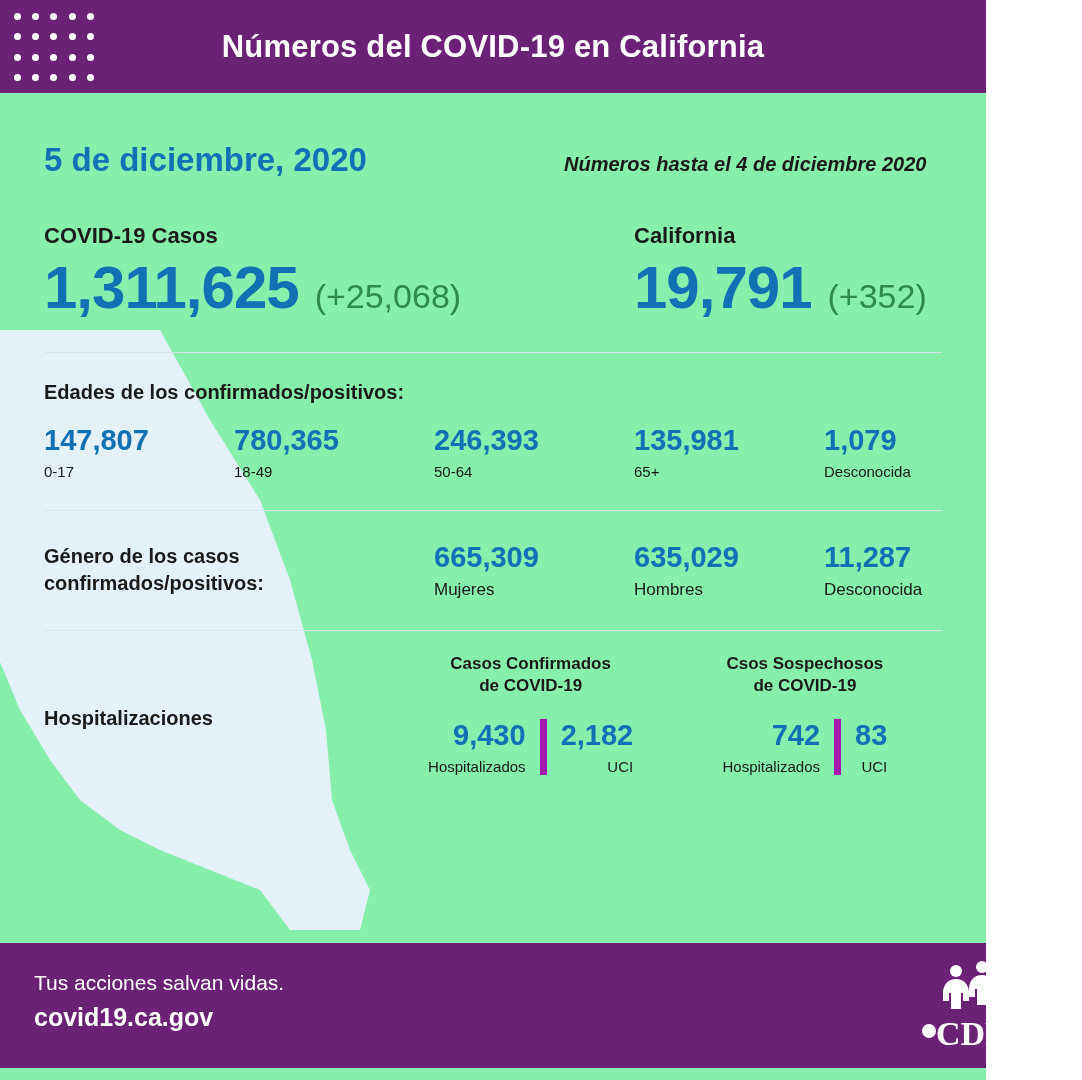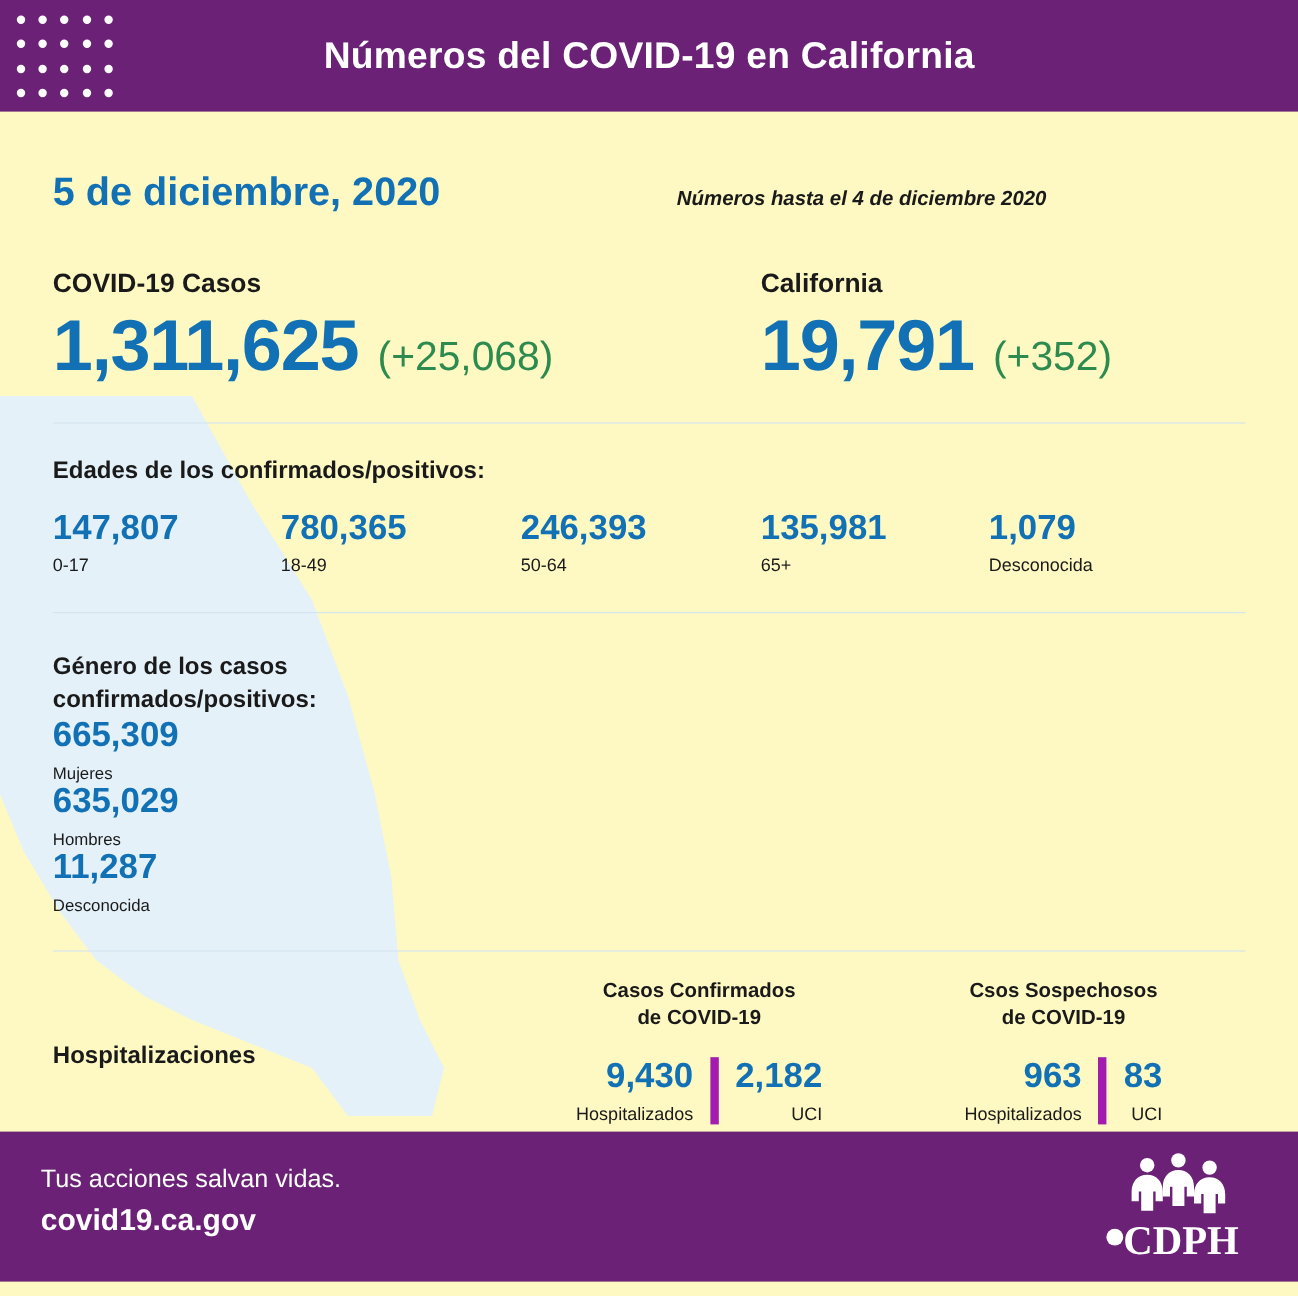--- a/index.html
+++ b/index.html
@@ -5,23 +5,23 @@
   * { box-sizing: border-box; margin: 0; padding: 0; }
   html, body {
     width: 1082px;
     height: 1080px;
     font-family: "Liberation Sans", sans-serif;
     background: #ffffff;
     overflow: hidden;
   }
   .page {
     position: relative;
-    width: 1082px;
+    width: 986px;
     height: 1080px;
-    background: #fef9c3;
+    background: #86efac;
     overflow: hidden;
   }
 
   
   .ca-map {
     position: absolute;
     left: -40px;
     top: 330px;
     width: 420px;
     height: 620px;
@@ -79,21 +79,21 @@
     padding-top: 48px;
   }
   .date-main {
     color: #1271b5;
     font-size: 33px;
     font-weight: bold;
     width: 520px;
   }
   .date-note {
     color: #1a1a1a;
-    font-size: 17px;
+    font-size: 20px;
     font-style: italic;
     font-weight: bold;
   }
 
   
   .headline {
     display: flex;
     margin-top: 44px;
   }
   .headline-block { }
@@ -152,39 +152,38 @@
     color: #1a1a1a;
     font-size: 15px;
     margin-top: 6px;
   }
 
   
   .gender {
     display: flex;
     align-items: flex-start;
     margin-top: 30px;
-    flex-direction: column;
   }
   .gender-title {
     width: 390px;
     font-size: 20px;
     font-weight: bold;
     color: #1a1a1a;
     line-height: 1.35;
     padding-top: 2px;
   }
   .gender-col.g0 { width: 200px; }
   .gender-col.g1 { width: 190px; }
   .gender-num {
     color: #1271b5;
     font-size: 29px;
     font-weight: bold;
   }
   .gender-lab {
-    font-size: 14px;
+    font-size: 17px;
     color: #1a1a1a;
     margin-top: 6px;
   }
 
   
   .hosp {
     display: flex;
     margin-top: 22px;
   }
   .hosp-title {
@@ -387,21 +386,21 @@
         </div>
       </div>
 
       <div class="hosp-group">
         <div class="hosp-group-title">
           <div>Csos Sospechosos</div>
           <div>de COVID-19</div>
         </div>
         <div class="hosp-pair">
           <div class="hosp-item">
-            <div class="hosp-num">963</div>
+            <div class="hosp-num">742</div>
             <div class="hosp-lab">Hospitalizados</div>
           </div>
           <div class="hosp-item sep">
             <div class="hosp-num">83</div>
             <div class="hosp-lab">UCI</div>
           </div>
         </div>
       </div>
     </div>
 

